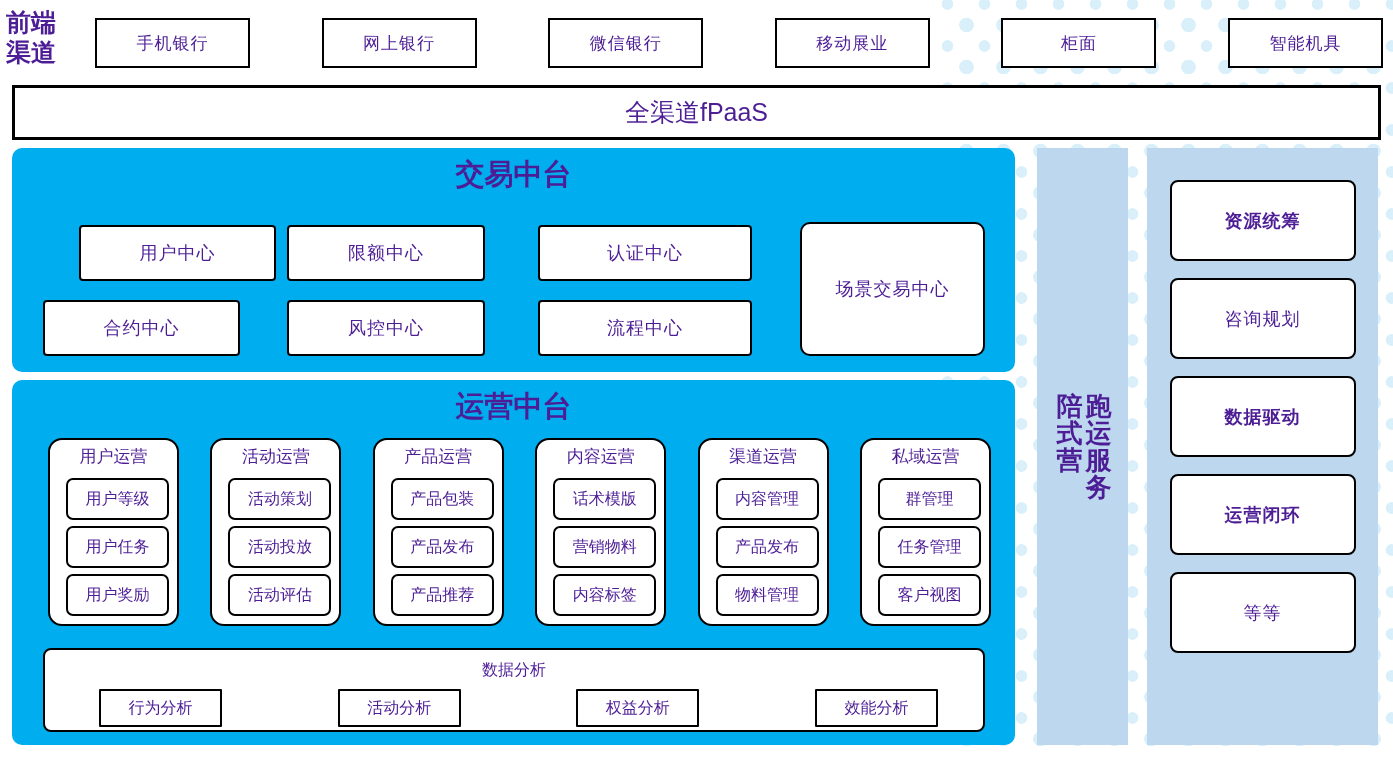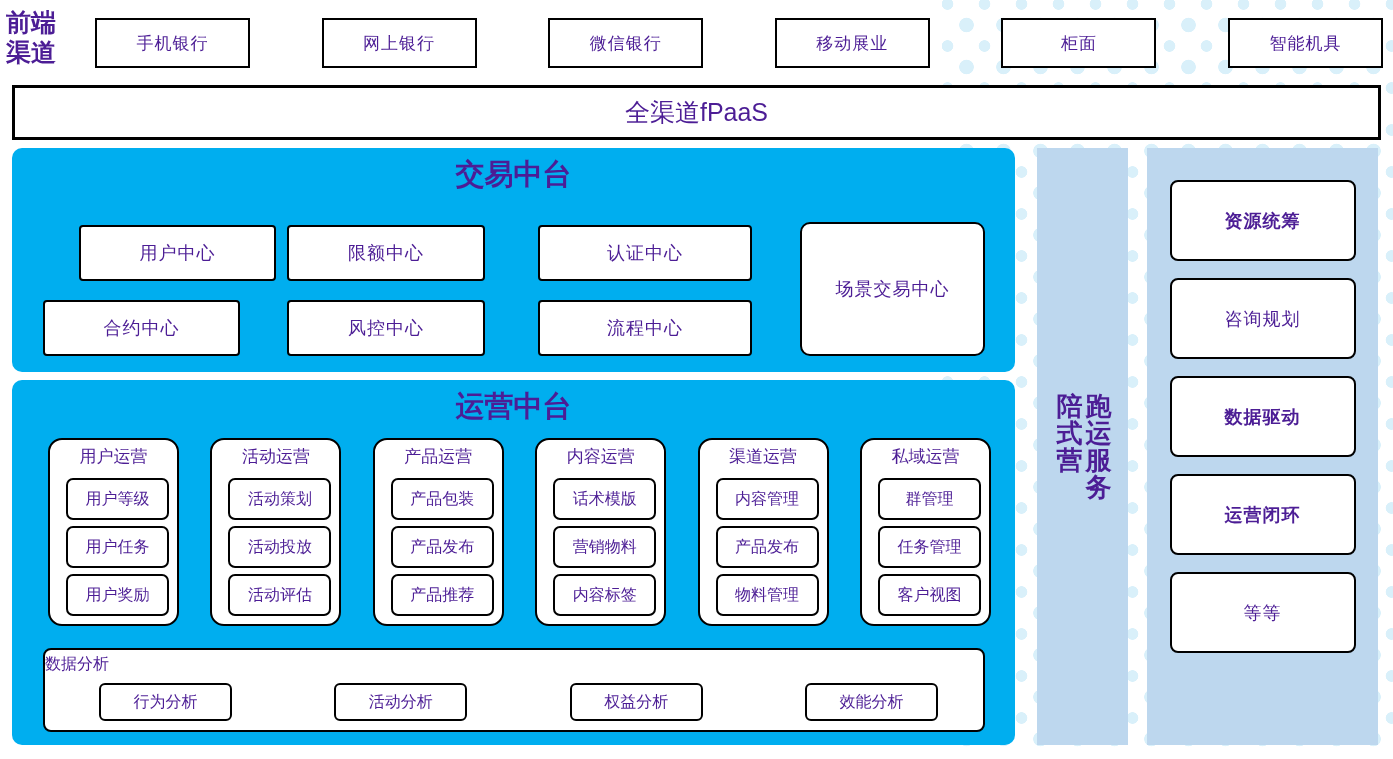--- a/index.html
+++ b/index.html
@@ -79,26 +79,26 @@
     border-radius:14px;box-sizing:border-box;text-align:center;padding-top:7px;
   }
   .col-title{font-size:17px;height:20px;line-height:20px;margin-bottom:11px;}
   .col-items{display:flex;flex-direction:column;gap:6px;align-items:center;}
   .item-box{width:103px;height:42px;border-radius:7px;font-size:16px;margin-left:8px;}
   
   .analysis{
     position:absolute;left:31px;top:268px;width:942px;height:84px;background:#fff;
     border:2px solid var(--border-black);box-sizing:border-box;border-radius:8px;
   }
-  .analysis-title{text-align:left;font-size:16px;margin-top:4px;}
+  .analysis-title{text-align:center;font-size:16px;margin-top:10px;}
   .analysis-items{
     display:flex;justify-content:space-between;margin-top:8px;
     padding-left:54px;padding-right:45px;
   }
-  .ana-box{width:133px;height:38px;border-radius:6px;font-size:16px;}
+  .ana-box{width:123px;height:38px;border-radius:1px;font-size:16px;}
   
   .companion{
     position:absolute;left:1037px;top:148px;width:91px;height:597px;
     background:var(--light-blue);display:flex;align-items:center;justify-content:center;
   }
   .companion-text{
     width:64px;font-size:26px;font-weight:bold;line-height:27px;
     letter-spacing:3px;text-align:right;word-break:break-all;
   }
   

